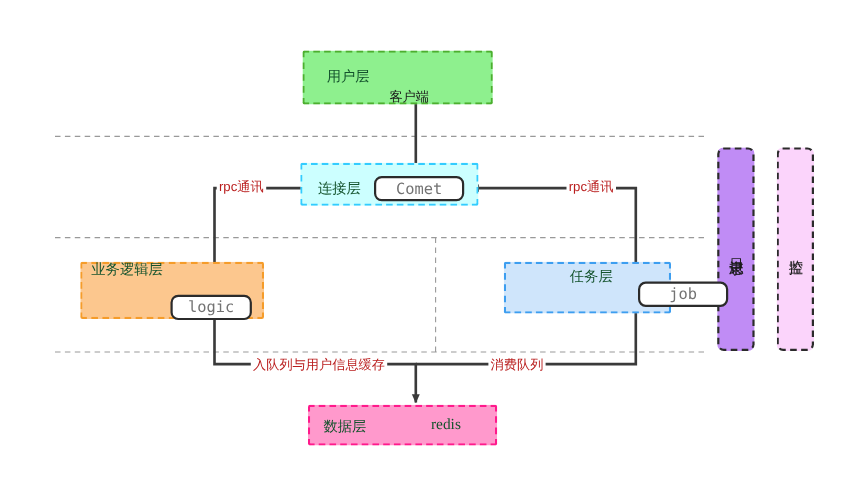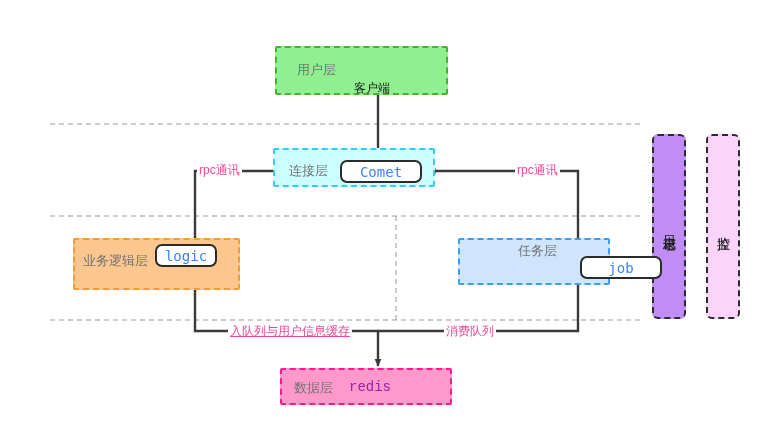--- a/index.html
+++ b/index.html
@@ -23,70 +23,70 @@
   .layer-box {
     position: absolute;
     box-sizing: border-box;
     border-style: dashed;
     border-width: 2px;
     border-radius: 2px;
   }
   .layer-label {
     position: absolute;
     font-size: 13px;
-    color: #737373;
+    color: #14532d;
     white-space: nowrap;
     font-family: "Liberation Sans", "DejaVu Sans", sans-serif;
   }
   .node {
     position: absolute;
     box-sizing: border-box;
     background: #ffffff;
     border: 2px solid #2b2b2b;
     border-radius: 7px;
     display: flex;
     align-items: center;
     justify-content: center;
     font-family: "DejaVu Sans Mono", "Liberation Mono", monospace;
     font-size: 14px;
-    color: #3b82f6;
+    color: #737373;
   }
   .vert-label {
     position: absolute;
     writing-mode: vertical-rl;
     text-orientation: upright;
     display: flex;
     align-items: center;
     justify-content: center;
     font-size: 13px;
     color: #1a1a1a;
     letter-spacing: 1px;
   }
   .edge-label {
     position: absolute;
     background: #ffffff;
     font-size: 12px;
-    color: #ec4899;
+    color: #b91c1c;
     white-space: nowrap;
     padding: 0 2px;
     line-height: 13px;
   }
   .actor-label {
     position: absolute;
     font-size: 12px;
     color: #1a1a1a;
     white-space: nowrap;
     text-align: left;
   }
   .cyl-text {
     position: absolute;
-    font-family: Liberation Mono, monospace;
+    font-family: Liberation Serif, serif;
     font-size: 14px;
-    color: #a21caf;
-    text-align: left;
+    color: #14532d;
+    text-align: right;
     width: 100%;
   }
 </style>
 </head>
 <body>
 
 <svg id="canvas" viewBox="0 0 768 438" xmlns="http://www.w3.org/2000/svg">
   <defs>
     <marker id="arrow" markerWidth="9" markerHeight="9" refX="7.5" refY="3.6" orient="auto" markerUnits="userSpaceOnUse">
       <path d="M0,0 L8,3.6 L0,7.2 z" fill="#3a3a3a"></path>
@@ -134,40 +134,40 @@
   </g>
 </svg>
 
 <div class="layer-box" style="left:275px; top:46px; width:173px; height:49px; background:#8ef08e; border-color:#4caf2f;"></div>
 <div class="layer-label" style="left:297px; top:61px;">用户层</div>
 
 <div class="layer-box" style="left:273px; top:148px; width:162px; height:39px; background:#ccffff; border-color:#33ccff;"></div>
 <div class="layer-label" style="left:289px; top:162px;font-family:Liberation Mono, monospace;">连接层</div>
 
 <div class="layer-box" style="left:73px; top:238px; width:167px; height:52px; background:#fcc78e; border-color:#f59c2a;"></div>
-<div class="layer-label" style="left:83px; top:252px;font-family:Liberation Mono, monospace;">业务逻辑层</div>
+<div class="layer-label" style="left:83px; top:236px;font-family:Liberation Mono, monospace;">业务逻辑层</div>
 
 <div class="layer-box" style="left:458px; top:238px; width:152px; height:47px; background:#cfe5fb; border-color:#3d9ef0;"></div>
 <div class="layer-label" style="left:475px; top:242px;margin-left:43px;">任务层</div>
 
 <div class="layer-box" style="left:280px; top:368px; width:172px; height:37px; background:#ff99cc; border-color:#ff1a8c;"></div>
 <div class="layer-label" style="left:294px; top:379px;">数据层</div>
 
 <div class="layer-box" style="left:652px; top:134px; width:34px; height:185px; background:#c08cf5; border-color:#2b2b2b; border-radius:6px;"></div>
 <div class="vert-label" style="left:652px; top:134px; width:34px; height:185px;">日志记录</div>
 
 <div class="layer-box" style="left:706px; top:134px; width:34px; height:185px; background:#fbd4fb; border-color:#2b2b2b; border-radius:6px;"></div>
 <div class="vert-label" style="left:706px; top:134px; width:34px; height:185px;">监控</div>
 
 <div class="node" style="left:340px; top:160px; width:82px; height:23px;">Comet</div>
 
-<div class="node" style="left:155px; top:244px; width:62px; height:23px;">logic</div>
+<div class="node" style="left:155px; top:268px; width:74px; height:23px;">logic</div>
 
 <div class="node" style="left:538px; top:256px; width:82px; height:23px;margin-left:42px;">job</div>
 
 <div class="cyl-text" style="left:349px; top:379px; width:70px;">redis</div>
 
 <div class="actor-label" style="left:354px; top:80px; width:48px;">客户端</div>
 
 <div class="edge-label" style="left:197px; top:164px;">rpc通讯</div>
 <div class="edge-label" style="left:515px; top:164px;">rpc通讯</div>
-<div class="edge-label" style="left:228px; top:325px;text-decoration:underline;">入队列与用户信息缓存</div>
+<div class="edge-label" style="left:228px; top:325px;">入队列与用户信息缓存</div>
 <div class="edge-label" style="left:444px; top:325px;text-align:right;">消费队列</div>
 
 </body></html>

